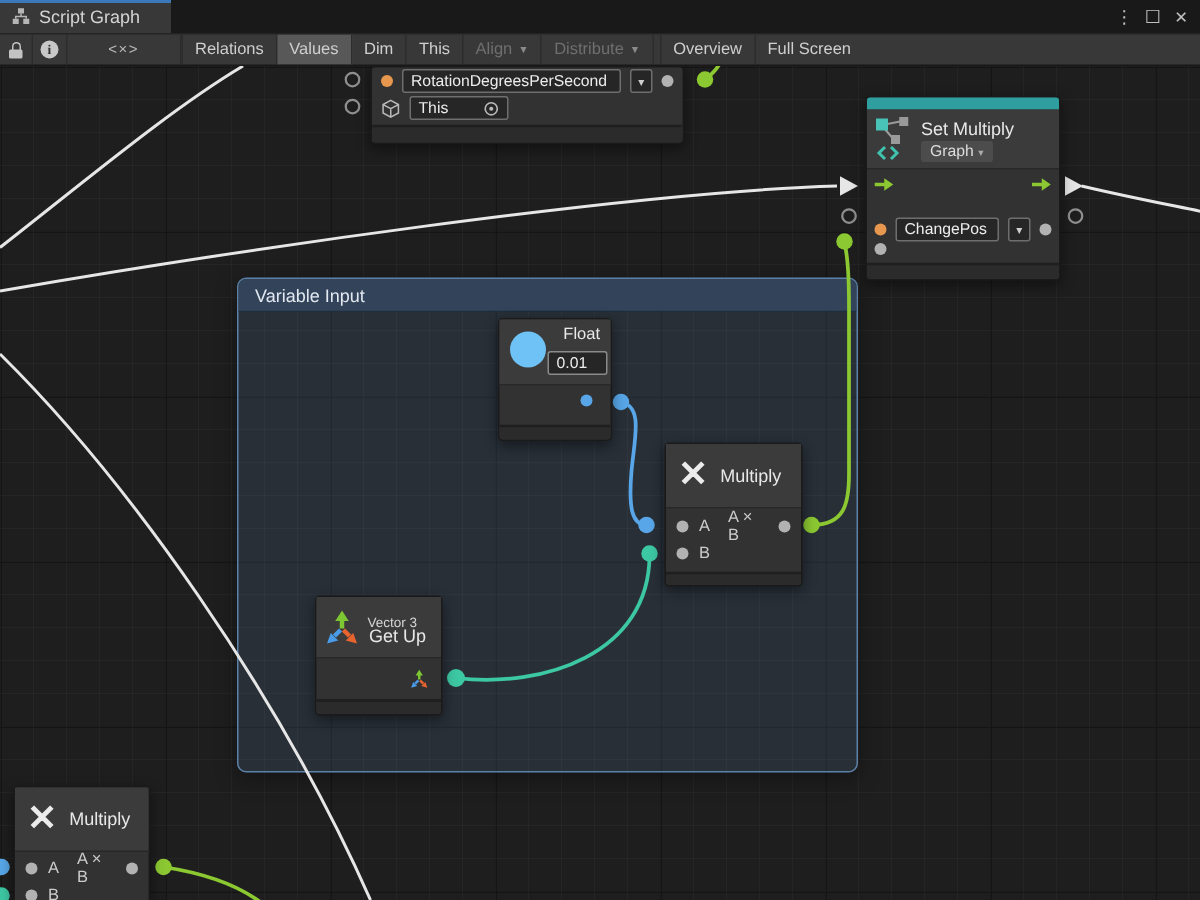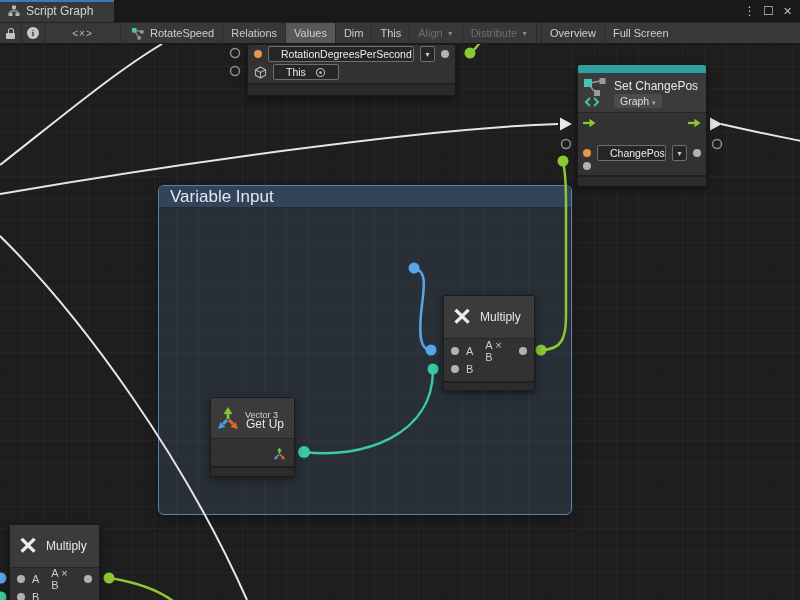--- a/index.html
+++ b/index.html
@@ -52,33 +52,33 @@
       linear-gradient(rgba(255,255,255,0.032) 1px, transparent 1px),
       linear-gradient(90deg, rgba(255,255,255,0.032) 1px, transparent 1px),
       linear-gradient(rgba(0,0,0,0.30) 1px, transparent 1px),
       linear-gradient(90deg, rgba(0,0,0,0.30) 1px, transparent 1px);
     background-size:22px 22px, 22px 22px, 110px 110px, 110px 110px; }
 
   .group { position:absolute; left:158px; top:141px; width:414px; height:330px; z-index:1;
     background:rgba(88,128,172,0.18); border:1px solid #5c81a8; border-radius:6px;
     box-shadow:0 4px 14px rgba(0,0,0,0.35); }
   .group-header { height:22px; background:rgba(52,69,92,0.95); border-radius:5px 5px 0 0;
-    color:#e2e8f0; font-size:17px; line-height:22px; padding:0 11px; border-bottom:1px solid rgba(20,30,45,0.6); }
+    color:#e2e8f0; font-size:12px; line-height:22px; padding:0 11px; border-bottom:1px solid rgba(20,30,45,0.6); }
 
   svg.wires { position:absolute; top:0; left:0; z-index:2; pointer-events:none; }
 
   .node { position:absolute; z-index:3; background:#323232; border:1px solid #1a1a1a; border-radius:3px;
     box-shadow:0 3px 9px rgba(0,0,0,0.45); color:#e6e6e6; }
   .node-footer { position:absolute; left:0; right:0; bottom:0; background:#2b2b2b;
     border-top:2px solid #1f1f1f; border-radius:0 0 3px 3px; }
   .dot { width:8px; height:8px; border-radius:50%; background:#b2b2b2; flex:none; }
   .dot.orange { background:#e8974e; }
   .dot.blue-port { background:#58a6e8; }
   .field { background:#262626; border:1px solid #6e6e6e; border-radius:2px; color:#ececec;
-    font-size:10.5px; height:16px; line-height:14px; padding:0 12px; white-space:nowrap; overflow:hidden; }
+    font-size:10.5px; height:16px; line-height:14px; padding:0 5px; white-space:nowrap; overflow:hidden; }
   .ddbox { background:#262626; border:1px solid #6e6e6e; border-radius:2px; width:15px; height:16px;
     color:#cfcfcf; font-size:8px; text-align:center; line-height:15px; flex:none; }
   .port-label { font-size:11px; color:#cccccc; }
   .title { font-size:12px; color:#e8e8e8; }
 
   
   .gv { left:247px; top:0px; width:209px; height:52px; }
   .gv-row { position:absolute; left:0; right:0; height:18px; display:flex; align-items:center; gap:6px; padding:0 6px; }
 
   
@@ -134,29 +134,20 @@
       <span class="lock-wrap">
         <span class="lock-shackle"></span>
           <span class="lock-body"></span>
       </span>
     </div>
     <div class="tb-btn tb-ico" style="width:23px">
       <span class="info-circle"></span>
     </div>
     <div class="tb-btn tb-ico-wide">
       <span>&lt;×&gt;</span>
-    </div>
-    <div class="tb-graphname">
-      <svg width="13" height="13" viewBox="0 0 14 14">
-        <path d="M4,3.5 L11,5 M3.5,4 L8.5,11" stroke="#8a8a8a" stroke-width="1.4"></path>
-        <rect x="1" y="1" width="5" height="5" fill="#4ac3b4"></rect>
-        <rect x="10" y="3.5" width="3.5" height="3.5" fill="#9a9a9a"></rect>
-        <rect x="7" y="10" width="3.5" height="3.5" fill="#9a9a9a"></rect>
-      </svg>
-      <span>RotateSpeed</span>
     </div>
     <div class="tb-buttons">
       <div class="tb-text-btn">
         <span>Relations</span>
         </div>
       <div class="tb-text-btn active">
         <span>Values</span>
         </div>
       <div class="tb-text-btn">
         <span>Dim</span>
@@ -254,21 +245,21 @@
       <div class="sv-accent"></div>
       <div class="sv-header">
         <svg width="26" height="30" viewBox="0 0 26 30" style="position:absolute;left:5px;top:4px">
           <path d="M7,6 L17,4 M6,8 L12,15" stroke="#9a9a9a" stroke-width="1.4"></path>
           <rect x="1" y="2" width="8" height="8" fill="#49c3b8"></rect>
           <rect x="16.5" y="1" width="6" height="6" fill="#9a9a9a"></rect>
           <rect x="11" y="13" width="6" height="6" fill="#9a9a9a"></rect>
           <polyline points="7,21 3,25 7,29" stroke="#3fc3ae" fill="none" stroke-width="2"></polyline>
           <polyline points="11,21 15,25 11,29" stroke="#3fc3ae" fill="none" stroke-width="2"></polyline>
         </svg>
-        <span class="title" style="position:absolute;left:36px;top:6px">Set ChangePos</span>
+        <span class="title" style="position:absolute;left:36px;top:6px">Set Multiply</span>
         <span style="position:absolute;left:36px;top:21px;background:#4c4c4c;border-radius:2px;padding:1px 6px;font-size:10.5px;color:#ddd">
           <span>Graph</span>
           <span style="font-size:7px;color:#aaa">▾</span>
         </span>
       </div>
       <div class="sv-body-row" style="top:51px; height:14px; justify-content:space-between">
         <svg width="13" height="10" viewBox="0 0 14 10">
           <line x1="0" y1="5" x2="8" y2="5" stroke="#8cc832" stroke-width="2.4"></line>
           <polygon points="7,0.5 13.5,5 7,9.5" fill="#8cc832"></polygon>
         </svg>
@@ -282,20 +273,31 @@
         <span class="field" style="flex:1">ChangePos</span>
         <span class="ddbox">▾</span>
         <span class="dot"></span>
       </div>
       <div class="sv-body-row" style="top:94px; height:14px">
         <span class="dot"></span>
       </div>
       <div class="node-footer" style="height:11px"></div>
     </div>
 
+    <div class="node fl">
+      <div class="fl-header">
+        <span class="fl-circle"></span>
+        <span class="title" style="position:absolute; right:7px; top:4px; font-size:11px">Float</span>
+        <span class="field" style="position:absolute; left:32px; top:21px; width:40px; border-color:#8a8a8a">0.01</span>
+      </div>
+      <div style="position:absolute; top:50px; right:12px">
+        <span class="dot blue-port" style="display:block"></span>
+      </div>
+      <div class="node-footer" style="height:10px"></div>
+    </div>
 
     <div class="node mul1">
       <div class="mul-header">
         <span class="x-glyph">✕</span>
         <span class="title">Multiply</span>
       </div>
       <div class="mul-row" style="top:46px">
         <span class="dot"></span>
         <span class="port-label">A</span>
         <span class="port-label" style="margin-left:5px">A × B</span>

